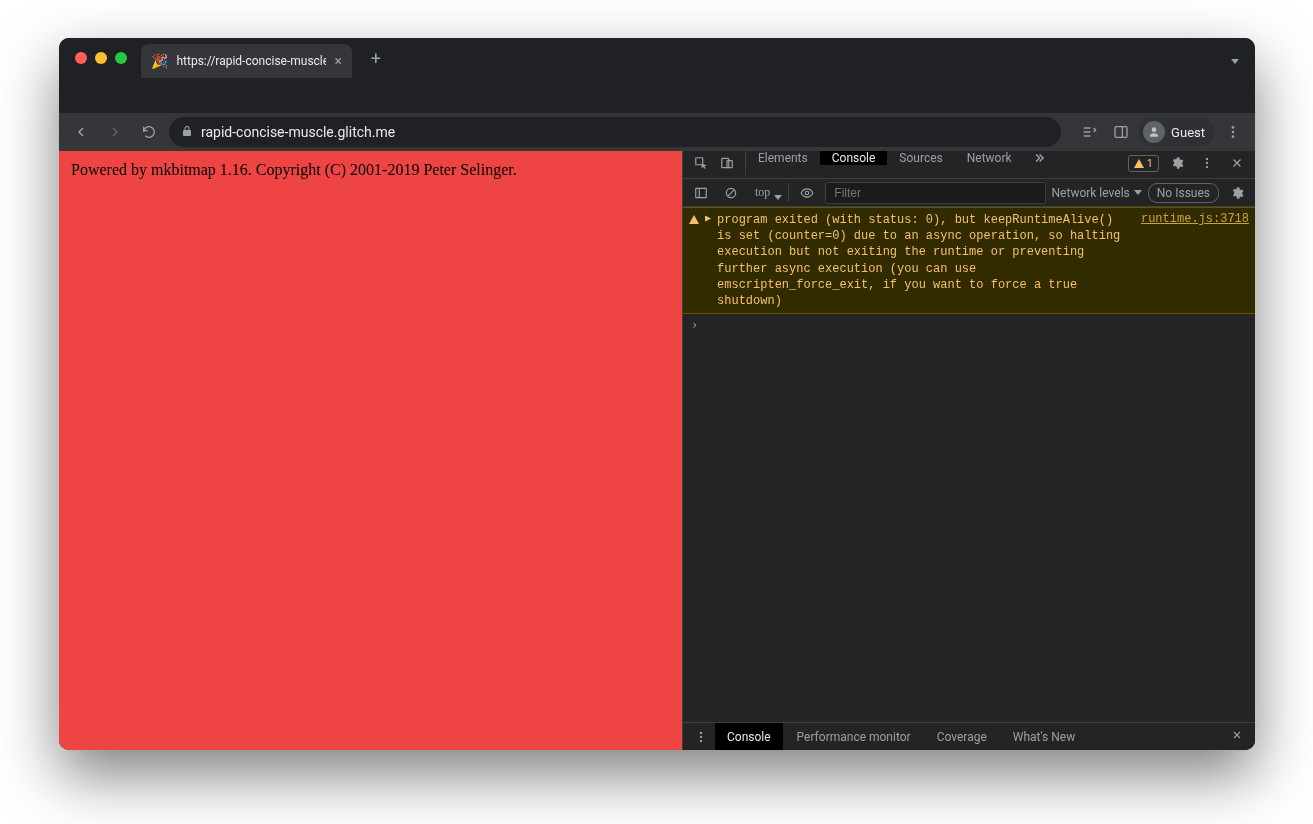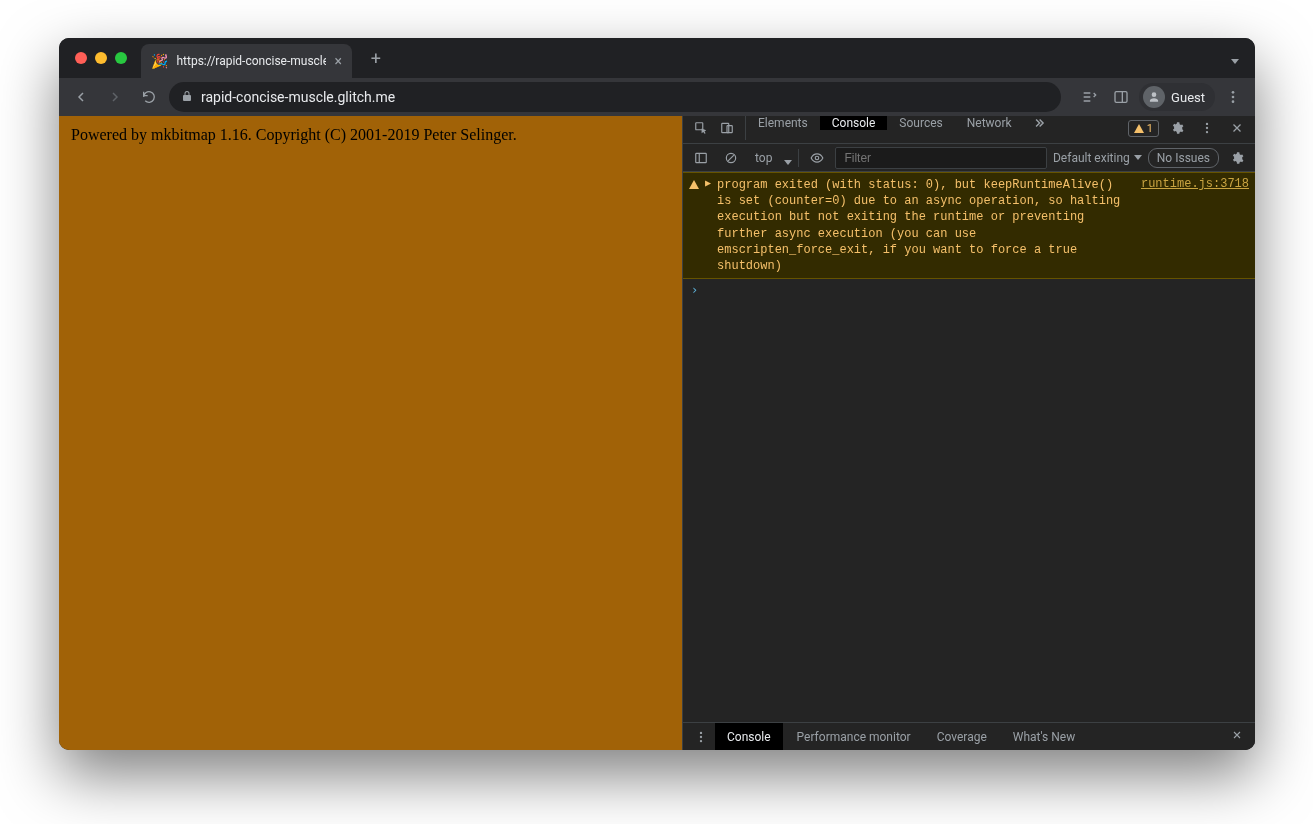--- a/index.html
+++ b/index.html
@@ -70,20 +70,21 @@
     margin-right: 6px;
     color: #9aa0a6;
   }
   .toolbar {
     height: 38px;
     background: #35363a;
     display: flex;
     align-items: center;
     padding: 0 8px;
     gap: 6px;
+    margin-top: 35px;
   }
   .tb-btn {
     width: 28px; height: 28px;
     color: #9aa0a6;
     display: flex; align-items: center; justify-content: center;
     border-radius: 50%;
     cursor: pointer;
   }
   .tb-btn svg { width: 16px; height: 16px; }
   .tb-btn.disabled { color: #5f6368; }
@@ -116,21 +117,21 @@
   }
   .avatar {
     width: 22px; height: 22px; border-radius: 50%;
     background: #5f6368;
     display: flex; align-items: center; justify-content: center;
   }
   .avatar svg { width: 14px; height: 14px; fill: #bdc1c6; }
   .content-row { flex: 1; display: flex; min-height: 0; }
   .page {
     width: 623px;
-    background: #a16207;
+    background: #ef4444;
     color: #000;
     font-size: 16px;
     padding: 10px 12px;
     overflow: auto;
     font-family: "Times New Roman", Times, serif;
   }
   .devtools {
     flex: 1;
     background: #242424;
     display: flex;
@@ -189,24 +190,25 @@
   .dt-console-toolbar {
     height: 28px;
     display: flex; align-items: center;
     gap: 6px;
     padding: 0 6px;
     border-bottom: 1px solid #3c4043;
     font-size: 12px;
     color: #9aa0a6;
   }
   .ct-select {
-    display: flex; align-items: flex-end; gap: 12px;
+    display: flex; align-items: flex-end; gap: 4px;
     padding: 2px 6px;
     border-right: 1px solid #3c4043;
     cursor: pointer;
+    font-family: Liberation Serif, serif;
   }
   .ct-filter {
     flex: 1;
     min-width: 60px;
   }
   .ct-filter input {
     width: 100%;
     background: #1b1b1b;
     border: 1px solid #3c4043;
     color: #f9a8d4;
@@ -464,21 +466,21 @@
         <div class="dt-icon">
           <svg viewBox="0 0 24 24" fill="none" stroke="currentColor" stroke-width="2">
               <circle cx="12" cy="12" r="3"></circle>
               <path d="M2 12s3.5-7 10-7 10 7 10 7-3.5 7-10 7S2 12 2 12z"></path>
             </svg>
         </div>
         <div class="ct-filter">
           <input type="text" placeholder="Filter" style="">
         </div>
         <div class="ct-levels">
-          <span>Default exiting</span>
+          <span>Network levels</span>
           <span class="caret-down"></span>
         </div>
         <div class="ct-noissues">No Issues</div>
         <div class="dt-icon">
           <svg viewBox="0 0 24 24" fill="currentColor">
               <path d="M12 8a4 4 0 1 0 4 4 4 4 0 0 0-4-4zm9 4a7.4 7.4 0 0 0-.1-1.2l2.1-1.6-2-3.4-2.5 1a7 7 0 0 0-2-1.2L16 2h-4l-.5 2.6a7 7 0 0 0-2 1.2l-2.5-1-2 3.4 2.1 1.6A7.4 7.4 0 0 0 7 12a7.4 7.4 0 0 0 .1 1.2L5 14.8l2 3.4 2.5-1a7 7 0 0 0 2 1.2L12 22h4l.5-2.6a7 7 0 0 0 2-1.2l2.5 1 2-3.4-2.1-1.6A7.4 7.4 0 0 0 21 12z"></path>
             </svg>
         </div>
       </div>
 

